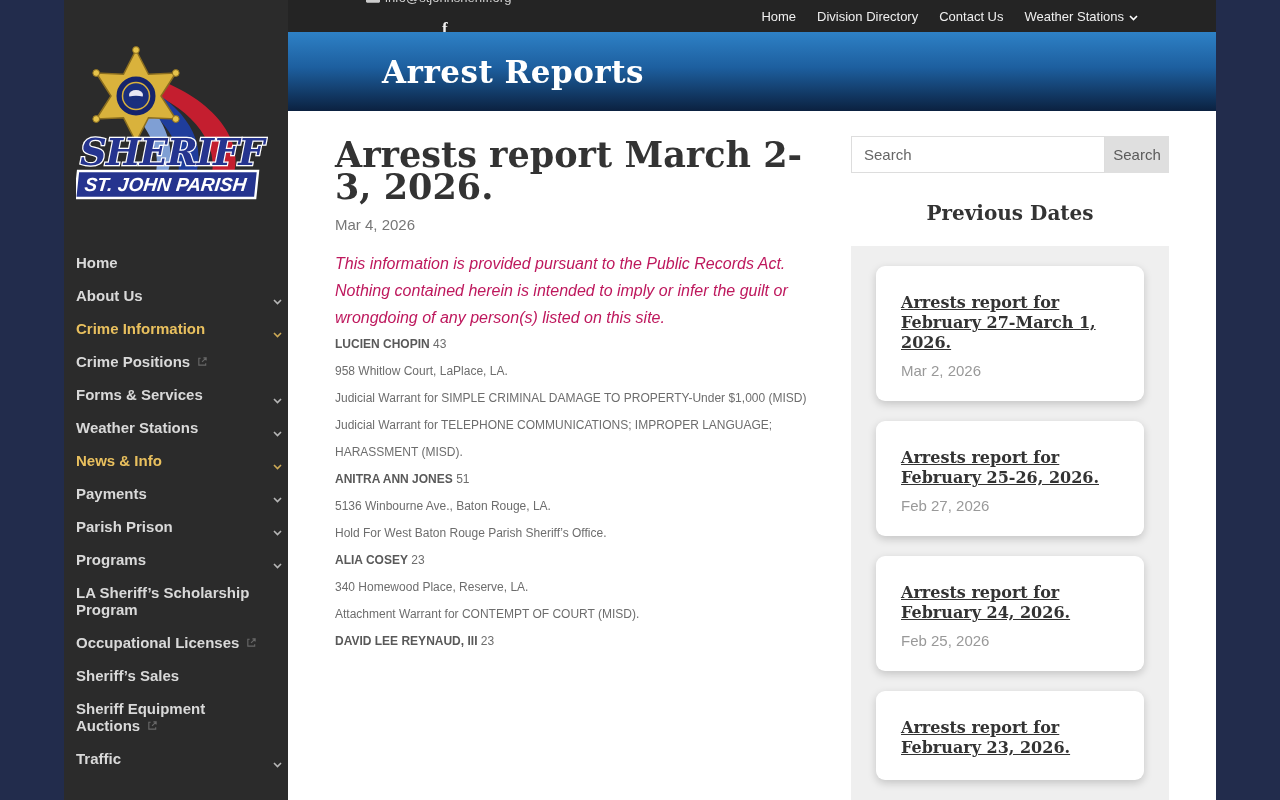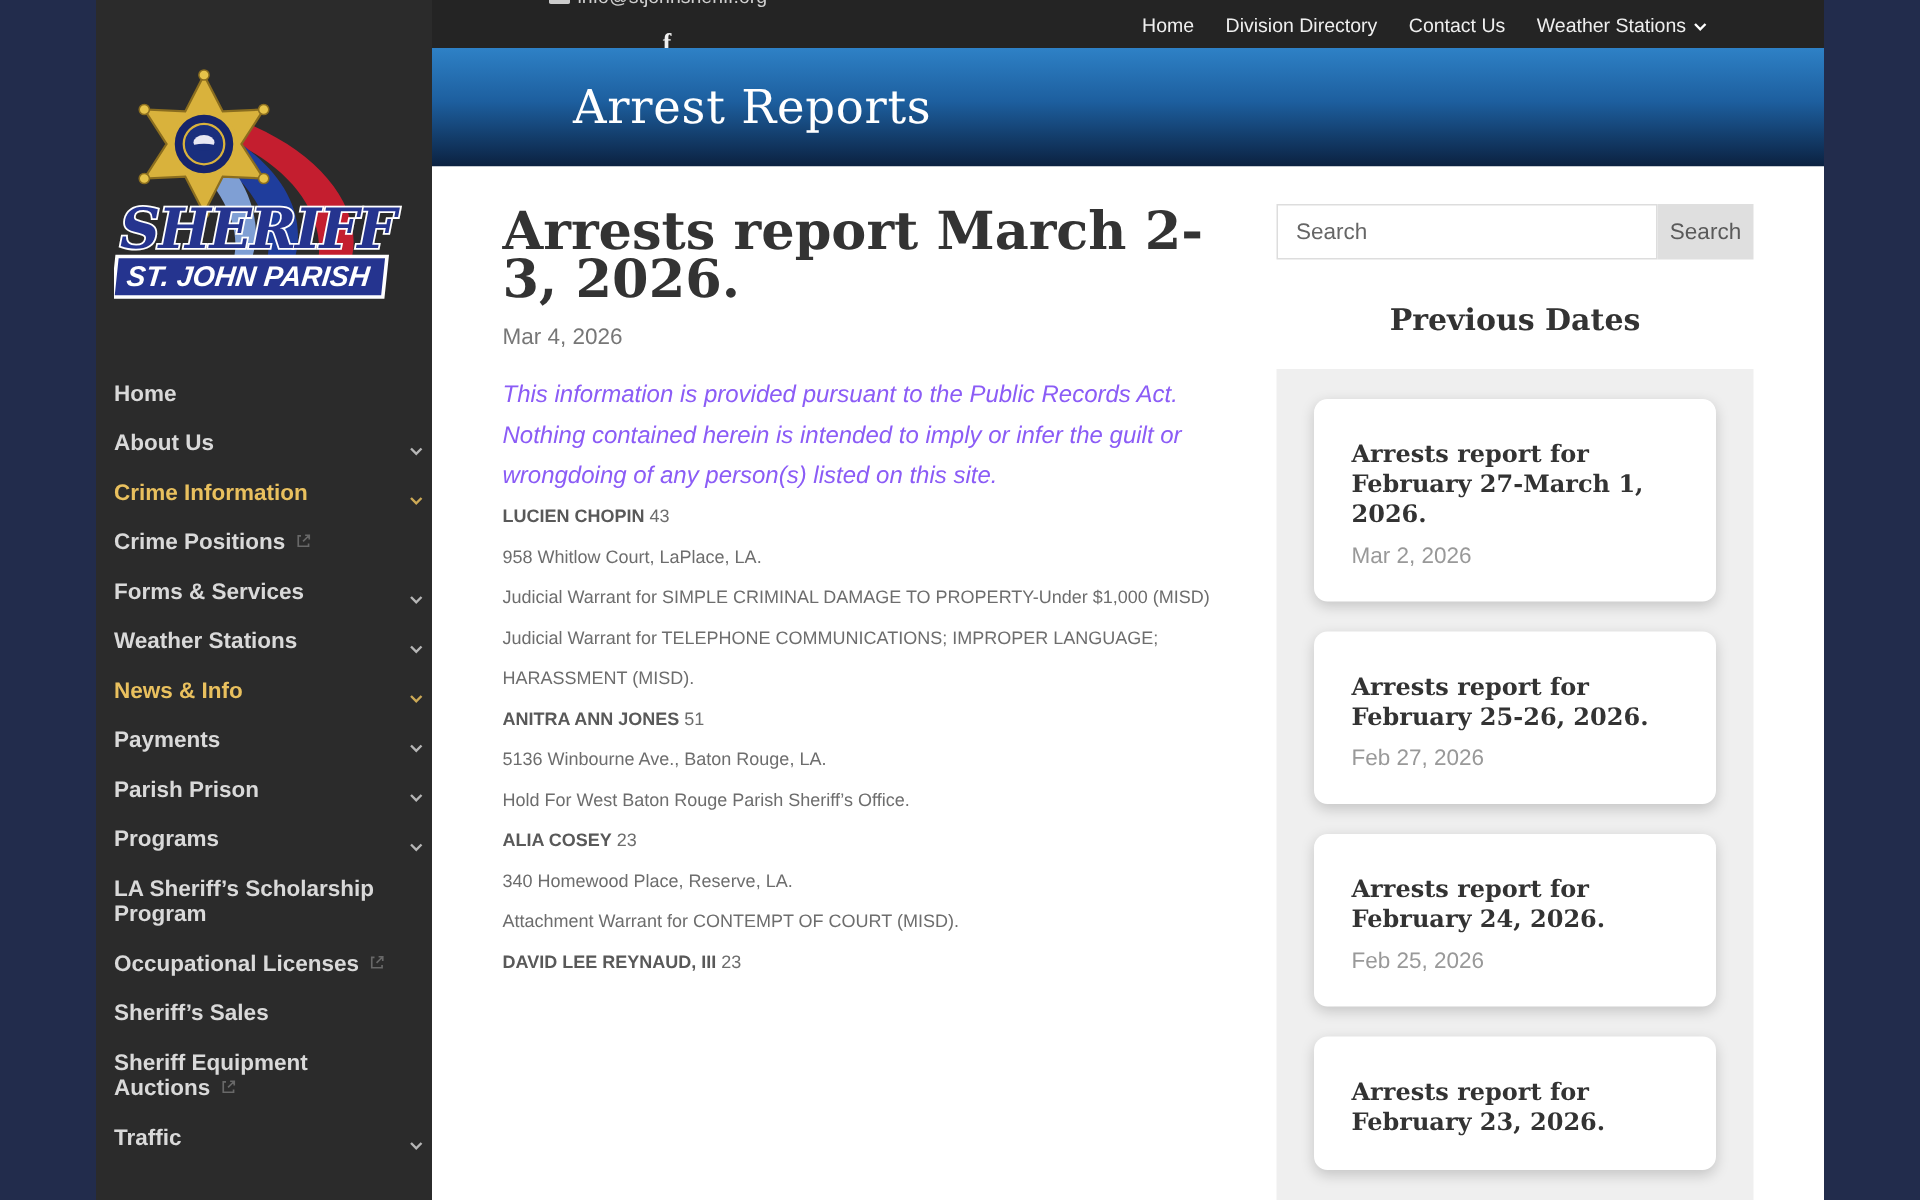--- a/index.html
+++ b/index.html
@@ -25,45 +25,45 @@
             justify-content:space-between; padding:0 78px; margin-left:-224px; padding-left:302px; }
   .topbar-left { display:flex; align-items:center; gap:14px;flex-direction:column; }
   .tb-item { display:flex; align-items:center; gap:5px; color:#cfcfcf; font-size:13px; cursor:pointer; }
   .social { color:#f0f0f0; font-size:15px; font-weight:bold; cursor:pointer; margin-left:12px; }
   .social.fb { font-family:"Liberation Serif", serif; font-size:17px; }
   .topbar-nav { display:flex; align-items:center; gap:21px; }
   .topnav-item { color:#efefef; font-size:13px; cursor:pointer; display:flex; align-items:center; gap:5px; }
 
   .hero { height:175px; background:linear-gradient(180deg,#2e81c6 0%, #1d5f9f 45%, #0b2140 100%);
           display:flex; align-items:center; padding-left:94px; }
-  .hero h1 { color:#fff; font-family:"DejaVu Serif", serif; font-size:31px; font-weight:normal; letter-spacing:.5px; }
+  .hero h1 { color:#fff; font-family:"DejaVu Serif", serif; font-size:31px; font-weight:bold; letter-spacing:.5px; }
 
   .content { flex:1; display:flex; padding:25px 47px 0 47px; gap:18px; background:#fff; }
   .main { width:498px; flex:0 0 498px; }
   .main h2 { font-family:"DejaVu Serif", serif; font-size:35px; color:#333; line-height:32px; margin-top:3px; }
   .post-date { color:#777; font-size:15px; margin-top:13px; }
-  .disclaimer { font-style:italic; color:#8b5cf6; font-size:16px; line-height:27px; margin-top:17px; }
+  .disclaimer { font-style:italic; color:#be185d; font-size:16px; line-height:27px; margin-top:17px; }
   .entry { color:#6d6d6d; font-size:12px; line-height:27px; }
   .entry-name { font-weight:bold; color:#595959; }
   .entry-age { color:#6d6d6d; }
 
   
   .aside { width:318px; flex:0 0 318px; margin-left:auto; }
   .search-row { display:flex; }
   .search-row input { flex:1; height:37px; border:1px solid #ddd; padding:0 12px; font-size:15px;
                       color:#444; outline:none; font-family:"Liberation Sans", sans-serif; }
   .search-row input::placeholder { color:#666; }
   .search-row button { width:64px; height:37px; background:#dfdfdf; border:none; color:#5a5a5a;
                        font-size:15px; cursor:pointer; font-family:"Liberation Sans", sans-serif; }
   .prev-heading { text-align:center; font-family:"DejaVu Serif", serif; font-size:20px; color:#333;
                   font-weight:bold; margin-top:28px; }
   .panel { background:#efefef; margin-top:21px; padding:20px 25px; display:flex; flex-direction:column; gap:20px;
            min-height:470px; }
   .card { background:#fff; border-radius:9px; box-shadow:0 3px 9px rgba(0,0,0,.18); padding:27px 25px 22px; cursor:pointer; }
-  .card-title { font-family:"DejaVu Serif", serif; font-weight:bold; font-size:16px; line-height:20px; color:#333; }
+  .card-title { font-family:"DejaVu Serif", serif; font-weight:bold; font-size:16px; line-height:20px; color:#333;text-decoration:underline; }
   .card-date { color:#999; font-size:15px; margin-top:9px; }
 </style>
 </head>
 <body>
 
 <div class="site">
 
   <aside class="sidebar">
     <div class="logo">
       <svg viewBox="0 0 200 168" width="200" height="168">

